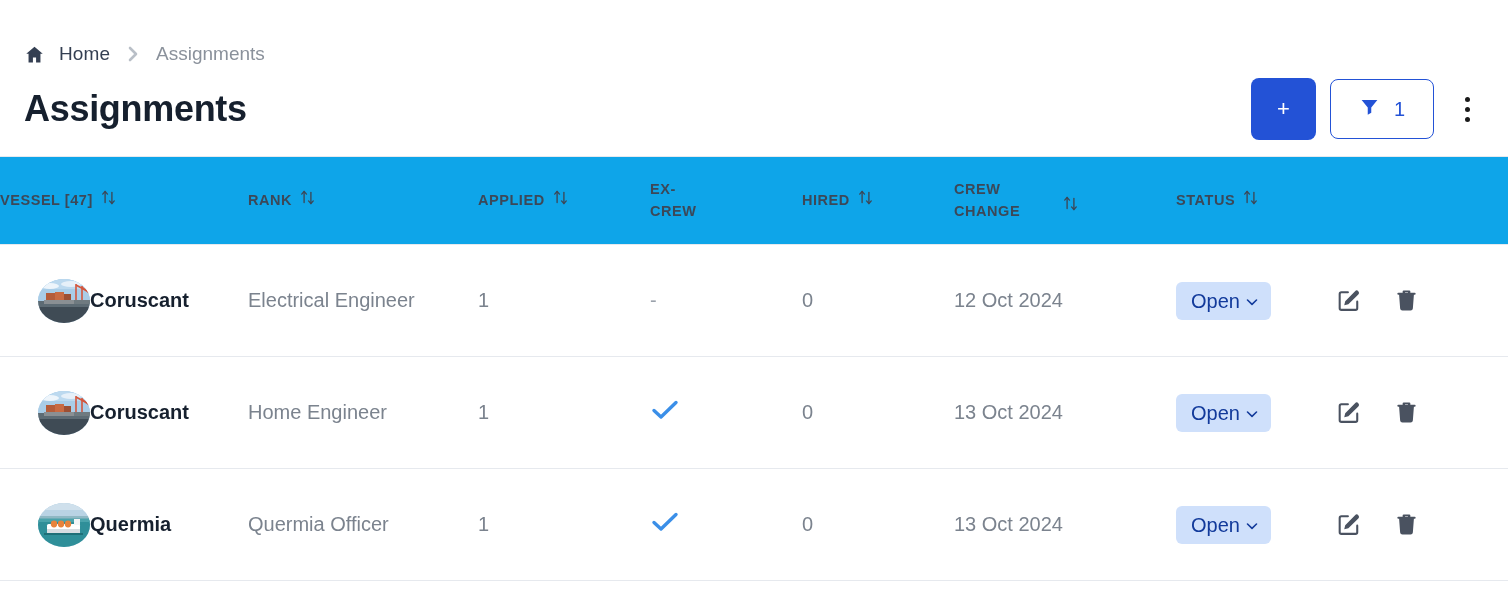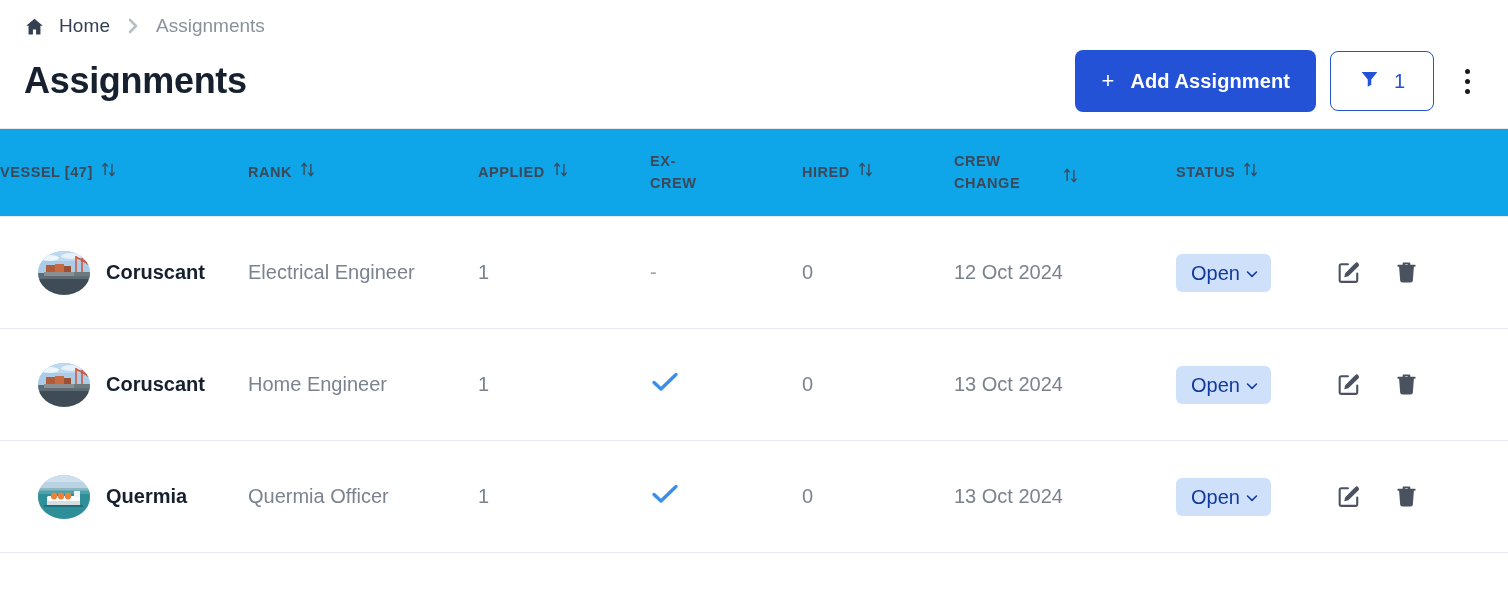--- a/index.html
+++ b/index.html
@@ -14,20 +14,21 @@
     overflow: hidden;
   }
 
   
   .breadcrumb {
     display: flex;
     align-items: center;
     gap: 10px;
     padding: 18px 8px 0 24px;
     height: 34px;
+    margin-top: 28px;
   }
   .home-icon { display: inline-flex; align-items: center; color: #343f52; }
   .crumb-home {
     font-size: 19px;
     color: #343f52;
     font-weight: 400;
     letter-spacing: 0.1px;
     margin-left: 4px;
   }
   .crumb-sep {
@@ -172,21 +173,20 @@
     padding: 0;
     vertical-align: middle;
     font-size: 20px;
     color: #7b838e;
     font-weight: 400;
   }
 
   .vessel-cell {
     display: flex;
     align-items: center;
-    gap: 16px;
     padding-left: 38px;
   }
   .vessel-thumb {
     width: 52px;
     height: 44px;
     border-radius: 26px / 22px;
     overflow: hidden;
     flex: 0 0 auto;
     background: #b8d4e8;
   }
@@ -256,21 +256,20 @@
   </span>
   <span class="crumb-current">Assignments</span>
 </div>
 
 <div class="page-head">
   <h1 class="page-title">Assignments</h1>
 
   <div class="head-actions">
     <button class="btn-primary">
       <span class="plus">+</span>
-      <span>Add Assignment</span>
     </button>
 
     <button class="btn-filter">
       <span>
         <svg width="21" height="21" viewBox="0 0 24 24" fill="#2352d6" aria-hidden="true">
           <path d="M3 4.5h18L14 13v6.2l-4 2.3V13z"></path>
         </svg>
       </span>
       <span>1</span>
     </button>

